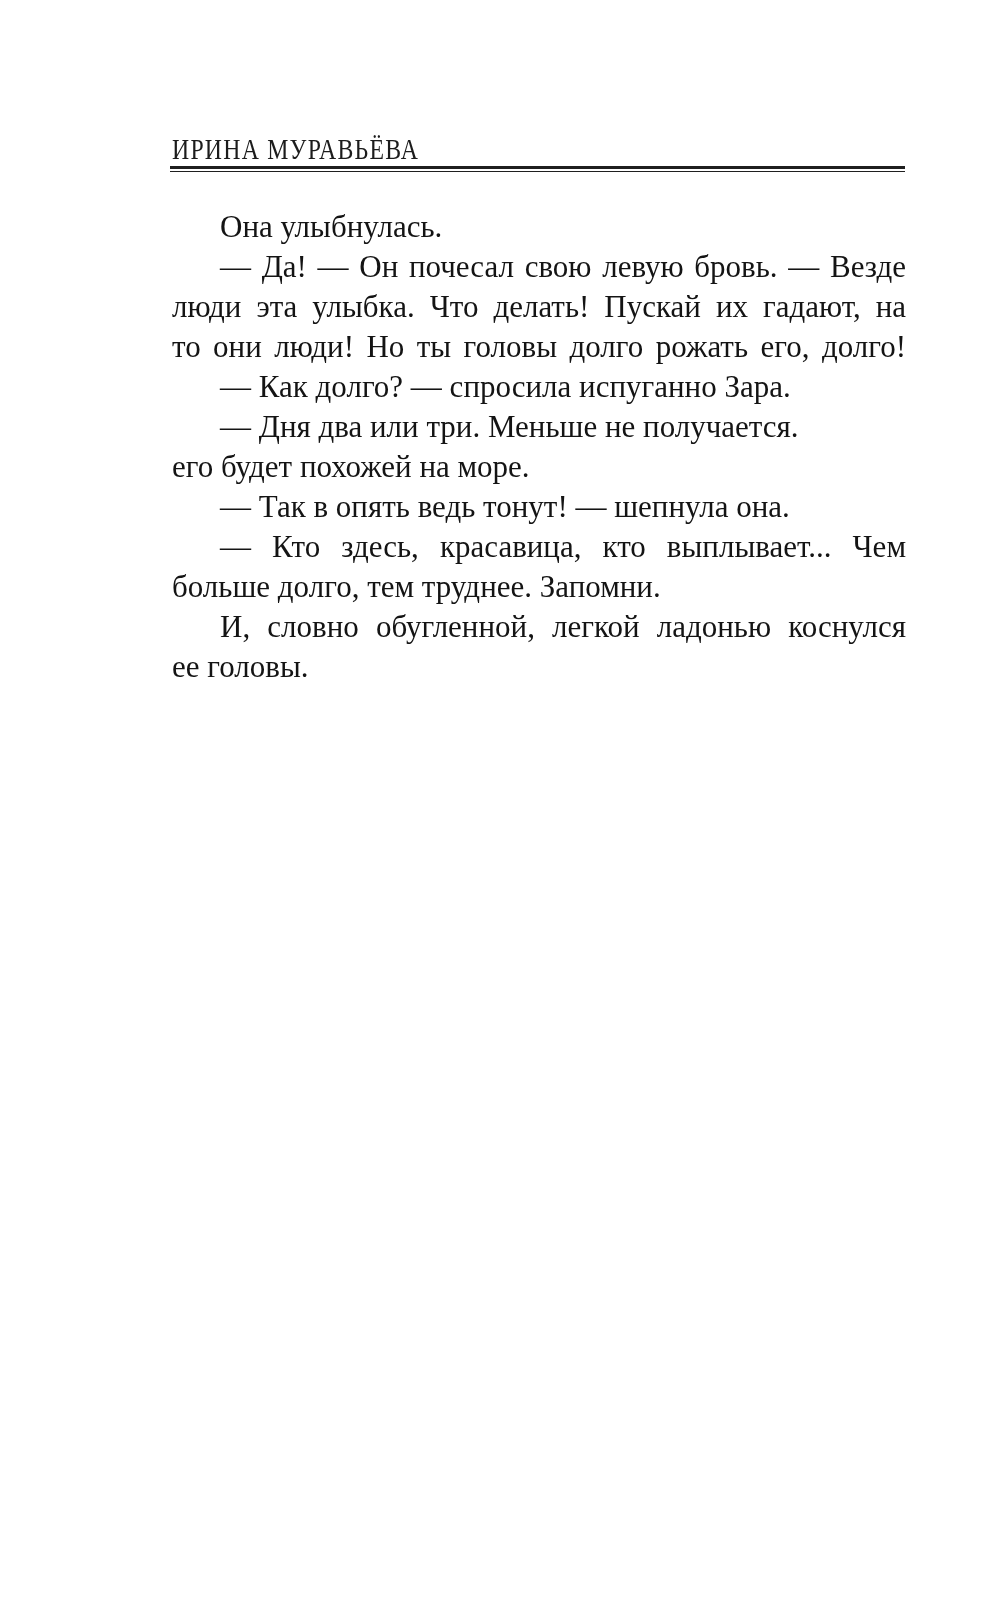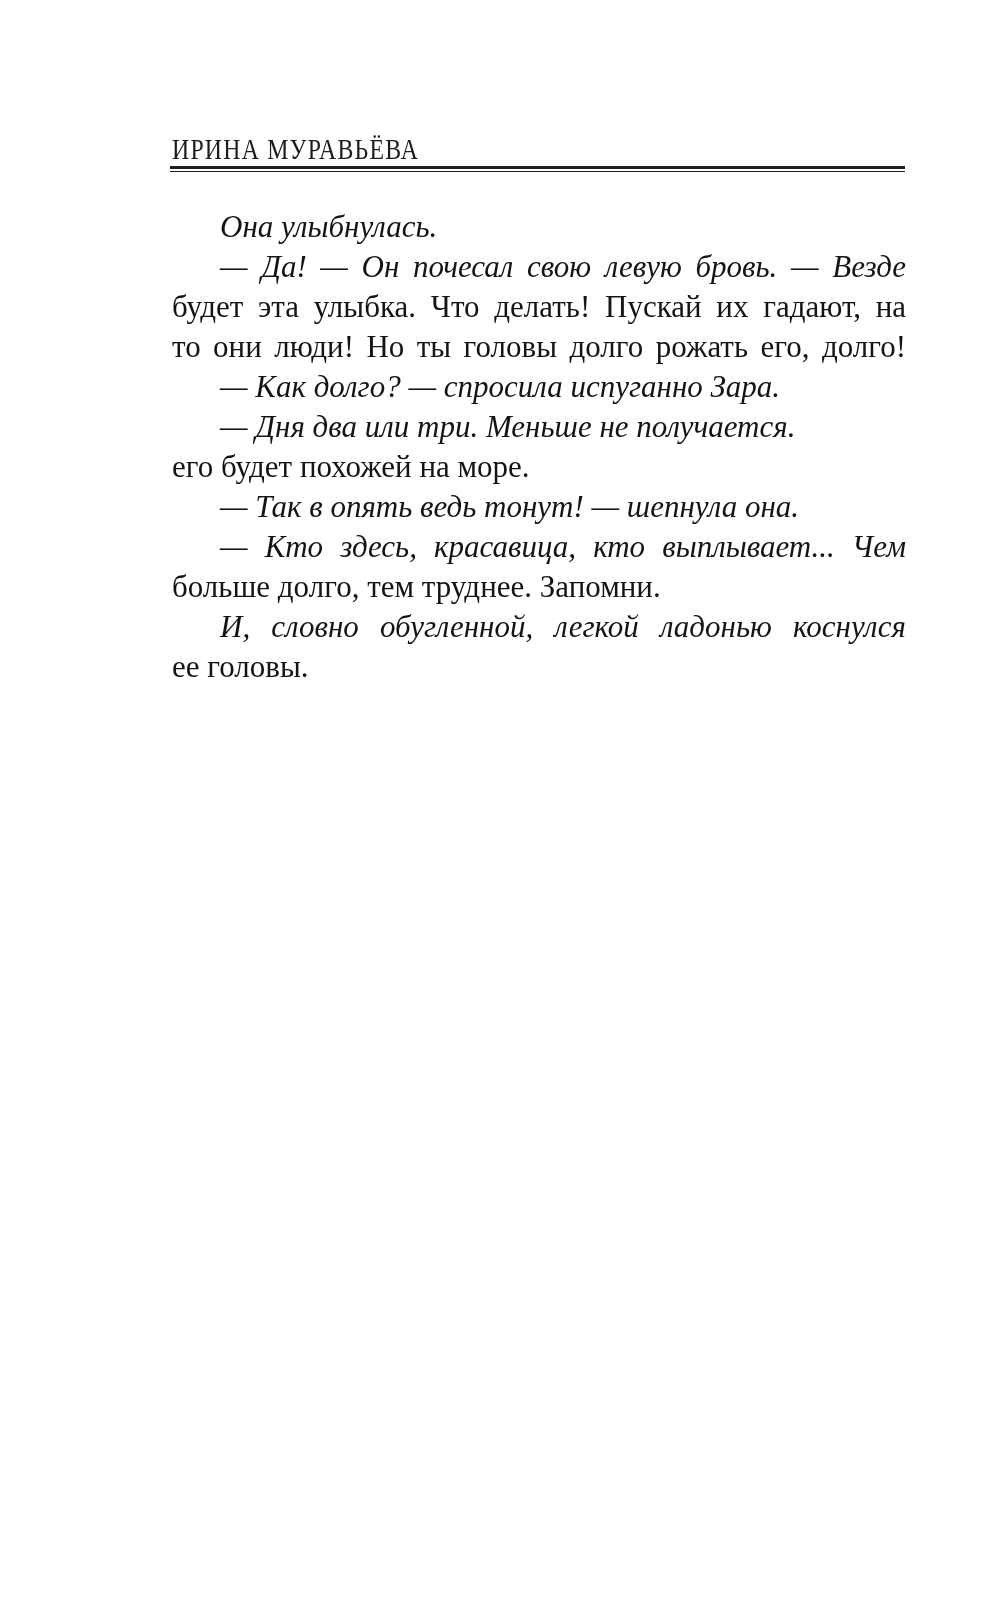--- a/index.html
+++ b/index.html
@@ -46,40 +46,39 @@
   .line {
     height: 40px;
     line-height: 40px;
     font-size: 31px;
     text-align: left;
     white-space: normal;
     color: #141414;
   }
   .line.ind {
     text-indent: 48px;
-    font-style: italic;
   }
   .line.jst {
     text-align: justify;
     text-align-last: justify;
   }
 </style>
 </head>
 <body>
 
 <div class="page">
 
   <div class="author-header">ИРИНА МУРАВЬЁВА</div>
 
   <div class="header-rule"></div>
 
   <div class="text-block">
     <div class="line ind">Она улыбнулась.</div>
     <div class="line ind jst">— Да! — Он почесал свою левую бровь. — Везде</div>
-    <div class="line jst">будет эта улыбка. Что делать! Пускай их гадают, на</div>
+    <div class="line jst">люди эта улыбка. Что делать! Пускай их гадают, на</div>
     <div class="line jst">то они люди! Но ты головы долго рожать его, долго!</div>
     <div class="line ind">— Как долго? — спросила испуганно Зара.</div>
     <div class="line ind">— Дня два или три. Меньше не получается.</div>
     <div class="line">его будет похожей на море.</div>
     <div class="line ind">— Так в опять ведь тонут! — шепнула она.</div>
     <div class="line ind jst">— Кто здесь, красавица, кто выплывает... Чем</div>
     <div class="line">больше долго, тем труднее. Запомни.</div>
     <div class="line ind jst">И, словно обугленной, легкой ладонью коснулся</div>
     <div class="line">ее головы.</div>
   </div>

